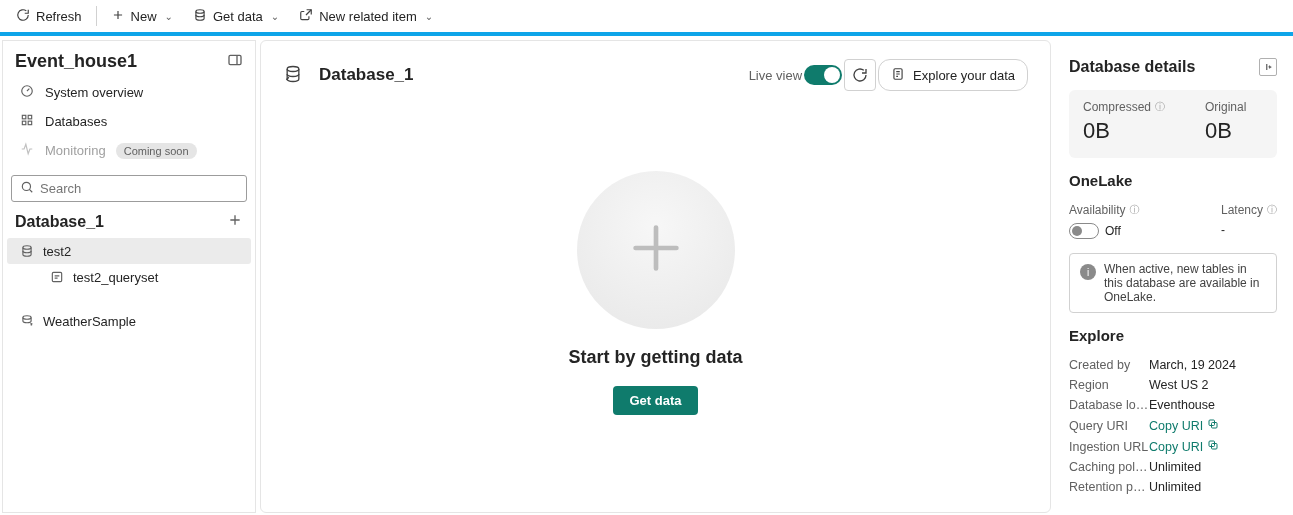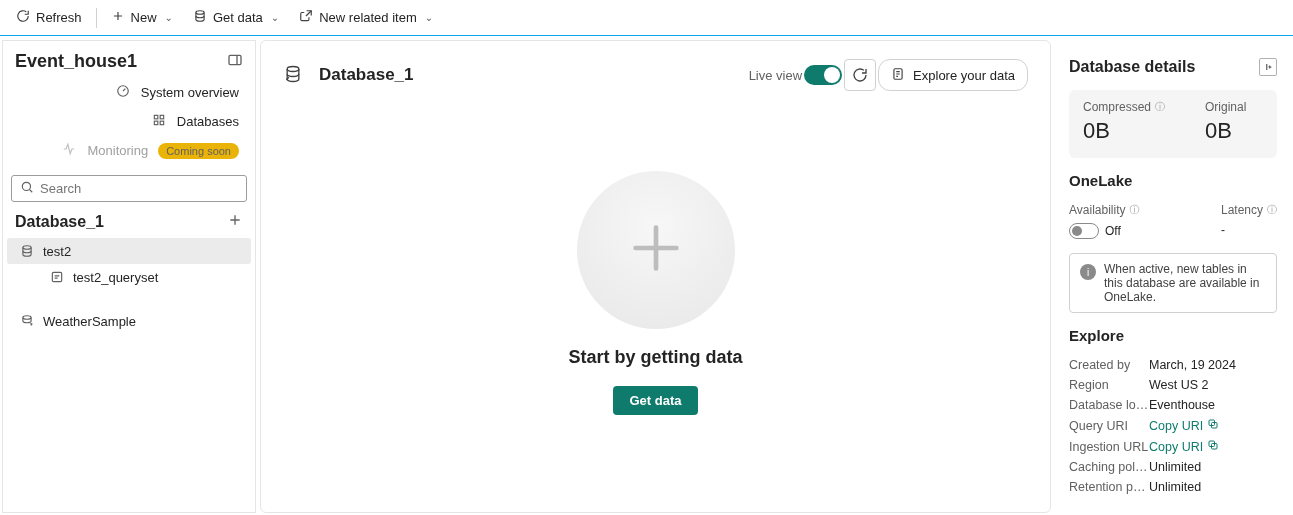--- a/index.html
+++ b/index.html
@@ -13,21 +13,21 @@
     overflow: hidden;
   }
 
   
   .toolbar {
     height: 36px;
     display: flex;
     align-items: center;
     padding: 0 8px;
     gap: 4px;
-    border-bottom: 1px solid #0ea5e9;
+    border-bottom: 4px solid #0ea5e9;
   }
   .tb-btn {
     display: flex;
     align-items: center;
     gap: 6px;
     padding: 4px 8px;
     border-radius: 3px;
     cursor: pointer;
     color: #242424;
     font-size: 13px;
@@ -75,36 +75,35 @@
     font-weight: 600;
   }
   .lp-expand-icon {
     color: #616161;
     cursor: pointer;
   }
   .lp-nav {
     display: flex;
     flex-direction: column;
     padding: 0 4px;
-    align-items: flex-end;
   }
   .lp-nav-item {
     display: flex;
     align-items: center;
     gap: 10px;
     padding: 6px 12px;
     border-radius: 3px;
     cursor: pointer;
     color: #242424;
   }
   .lp-nav-item.disabled { color: #a0a0a0; cursor: default; }
   .nav-ic { width: 16px; text-align: center; color: #616161; }
   .lp-nav-item.disabled .nav-ic { color: #c0c0c0; }
   .pill {
-    background: #eab308;
+    background: #e5e5e5;
     color: #616161;
     font-size: 11px;
     padding: 2px 8px;
     border-radius: 10px;
   }
   .lp-search {
     margin: 10px 8px 8px 8px;
     border: 1px solid #9c9c9c;
     border-radius: 3px;
     display: flex;

